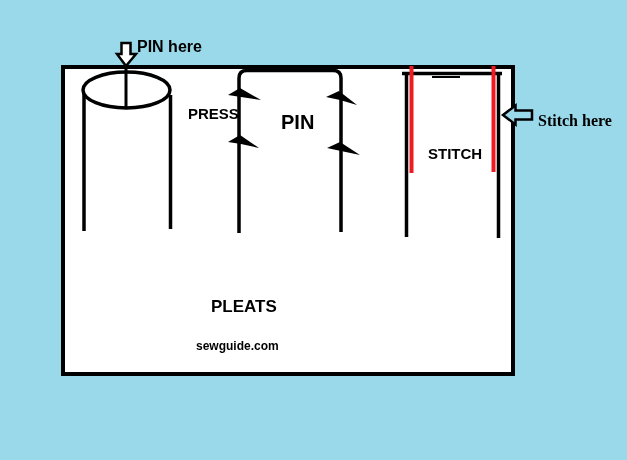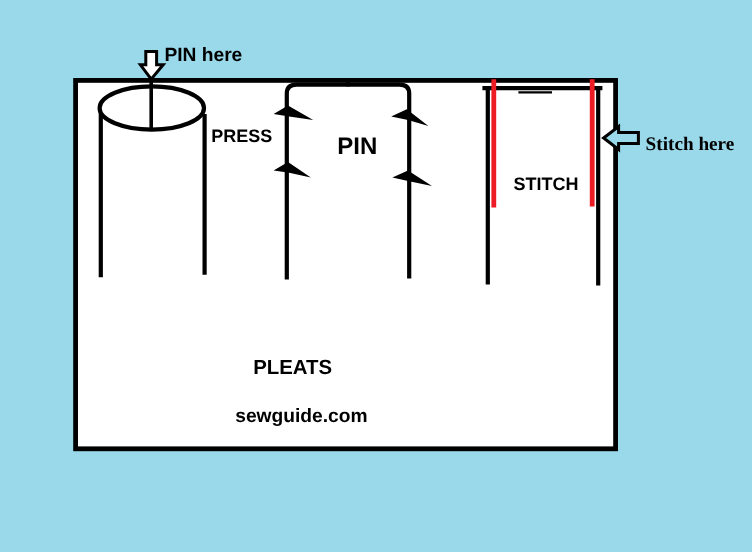--- a/index.html
+++ b/index.html
@@ -11,26 +11,26 @@
     background:var(--bg);
     font-family:"Liberation Sans","DejaVu Sans",sans-serif;
   }
   .canvas{position:relative;width:627px;height:355px;}
   .canvas svg{position:absolute;left:0;top:0;}
   .lbl{
     position:absolute;color:#000;font-weight:700;white-space:nowrap;
     letter-spacing:0px;
   }
   .lbl-pin-here{left:137px;top:38px;font-size:16px;}
-  .lbl-press{left:176px;top:105px;font-size:15px;}
+  .lbl-press{left:188px;top:105px;font-size:15px;}
   .lbl-pin{left:281px;top:111px;font-size:20px;}
   .lbl-stitch{left:428px;top:109px;font-size:15px;margin-top:36px;}
   .lbl-stitch-here{left:538px;top:112px;font-size:16px;font-family:Liberation Serif, serif;}
   .lbl-pleats{left:211px;top:297px;font-size:17px;}
-  .lbl-sewguide{left:196px;top:339px;font-size:16px;}
+  .lbl-sewguide{left:196px;top:339px;font-size:12px;}
 </style>
 </head>
 <body>
 
 <div class="canvas">
 
   <svg width="627" height="460" viewBox="0 0 627 460">
 
     <rect x="63" y="67" width="450" height="307" fill="var(--panel)" stroke="var(--line)" stroke-width="4"></rect>
 

